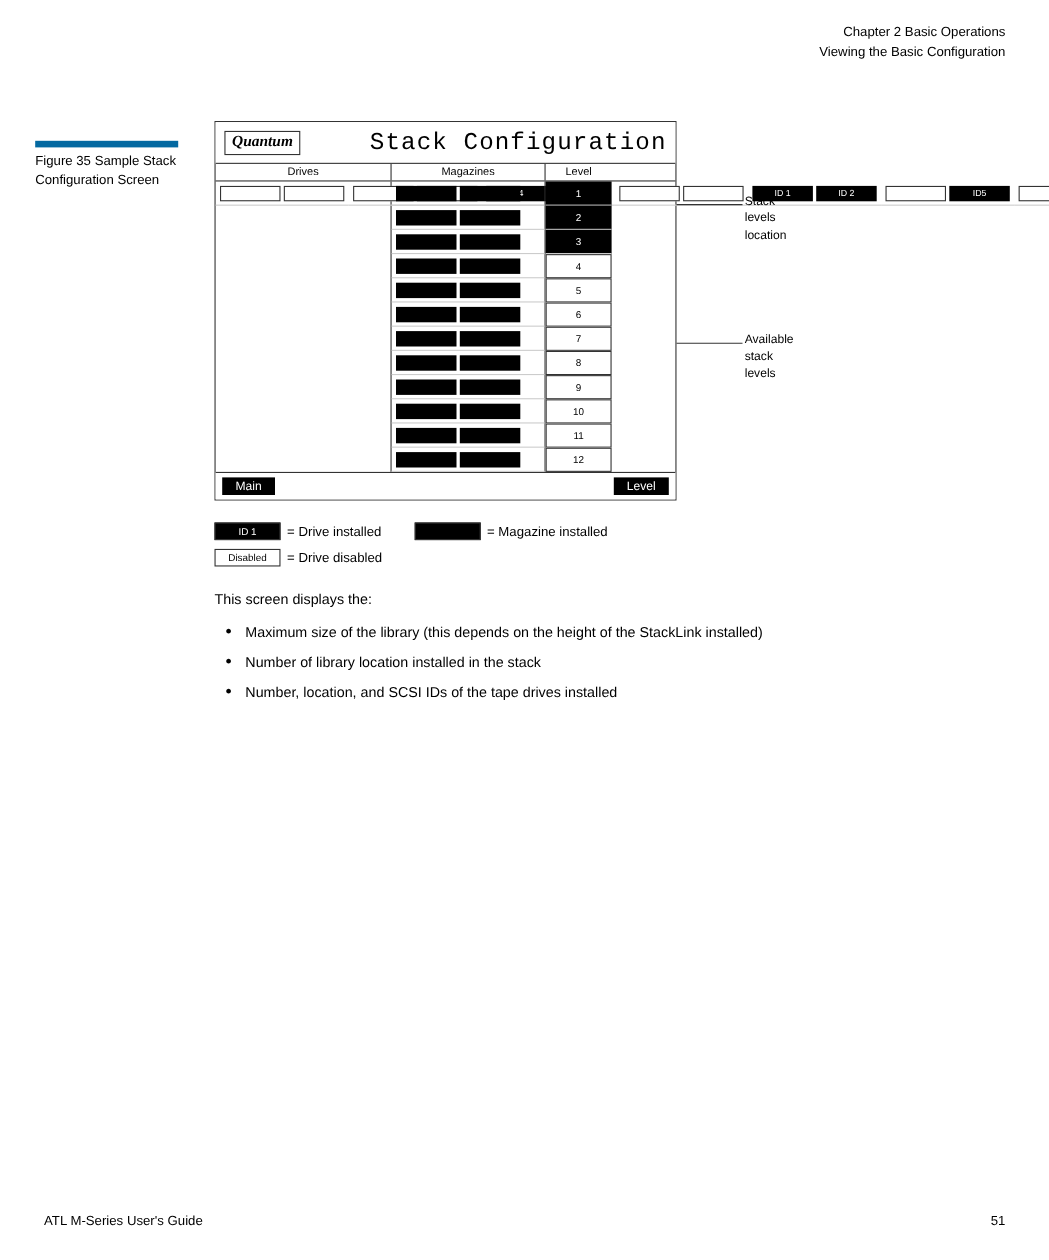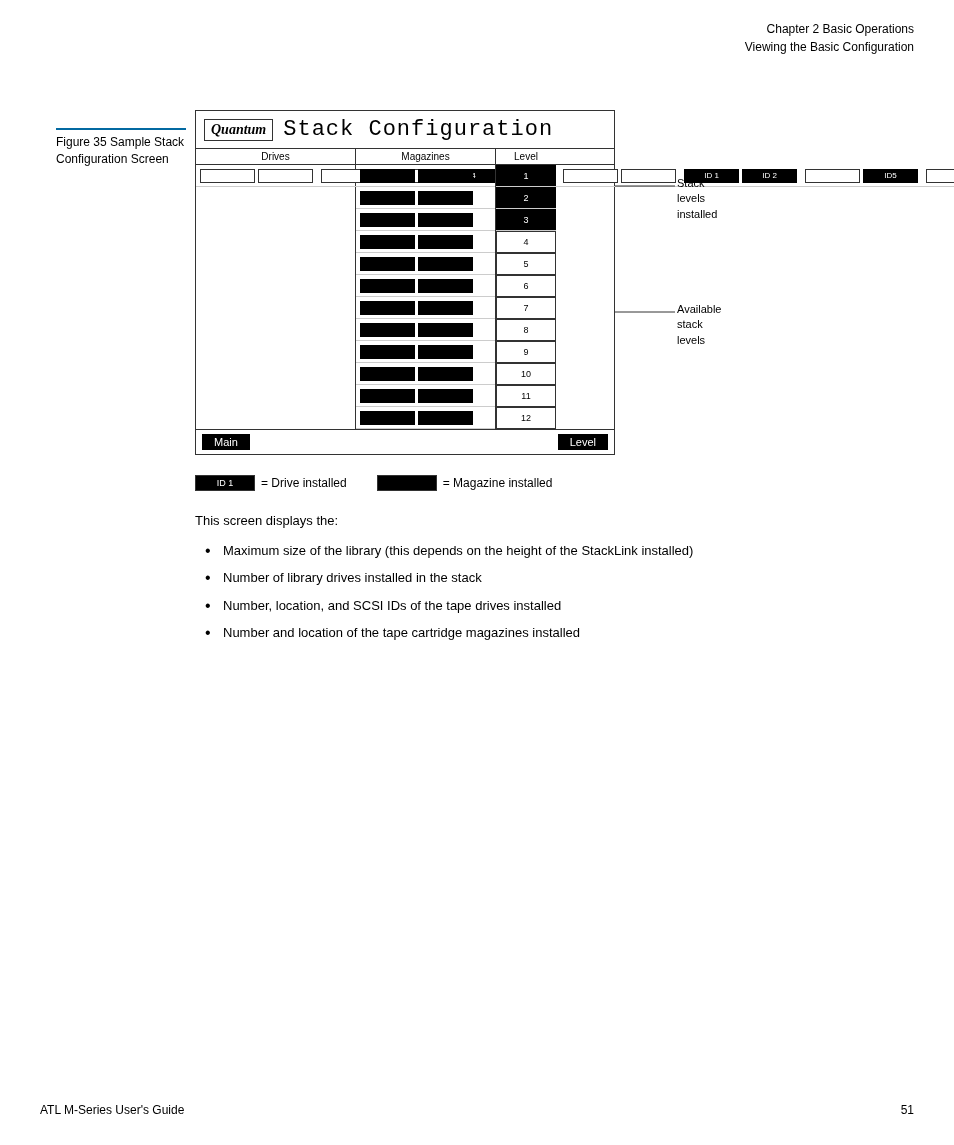--- a/index.html
+++ b/index.html
@@ -20,25 +20,25 @@
       right: 40px;
       text-align: right;
       font-size: 12px;
       line-height: 1.5;
     }
 
     
     .figure-label {
       position: absolute;
       top: 128px;
-      left: 56px;
+      left: 32px;
       width: 130px;
       font-size: 12px;
       line-height: 1.4;
-      border-top: 2px solid #0369a1;
+      border-top: 6px solid #0369a1;
       padding-top: 4px;
     }
 
     
     .content {
       position: absolute;
       top: 110px;
       left: 195px;
       right: 40px;
     }
@@ -57,20 +57,21 @@
       position: relative;
     }
 
     
     .diagram-title {
       display: flex;
       align-items: center;
       border-bottom: 1.5px solid #333;
       padding: 6px 8px;
       background: #fff;
+      justify-content: space-between;
     }
 
     .quantum-logo {
       font-size: 14px;
       font-weight: bold;
       font-style: italic;
       border: 1.5px solid #333;
       padding: 2px 6px;
       margin-right: 10px;
       font-family: Georgia, serif;
@@ -468,21 +469,21 @@
       </div>
 
     </div>
 
     <div style="position:absolute; top:62px; left:420px; display:flex; align-items:flex-start; pointer-events:none;">
 
       <svg width="80" height="30" style="overflow:visible;">
         <line x1="0" y1="14" x2="60" y2="14" stroke="#333" stroke-width="1"></line>
       </svg>
       <div style="font-size:11px; line-height:1.4; position:absolute; left:62px; top:4px;">Stack levels
-installed</div>
+location</div>
     </div>
 
     <div style="position:absolute; top:188px; left:420px; display:flex; align-items:flex-start; pointer-events:none;">
       <svg width="80" height="30" style="overflow:visible;">
         <line x1="0" y1="14" x2="60" y2="14" stroke="#333" stroke-width="1"></line>
       </svg>
       <div style="font-size:11px; line-height:1.4; position:absolute; left:62px; top:4px;">Available stack
 levels</div>
     </div>
 
@@ -495,31 +496,34 @@
         <div class="legend-box black" style="display:flex;align-items:center;justify-content:center;color:#fff;font-size:9px;">ID 1</div>
         <span class="legend-text">= Drive installed</span>
       </div>
       <div class="legend-item">
         <div class="legend-box black"></div>
         <span class="legend-text">= Magazine installed</span>
       </div>
     </div>
 
 
+    <div class="legend-item" style="margin-bottom:8px;">
+      <div class="legend-box disabled-style">Disabled</div>
+      <span class="legend-text">= Drive disabled</span>
+    </div>
 
   </div>
 
   <div class="body-section">
     <p>This screen displays the:</p>
 
     <ul class="bullet-list">
       <li>Maximum size of the library (this depends on the height of the StackLink installed)</li>
-      <li>Number of library drives installed in the stack</li>
+      <li>Number of library location installed in the stack</li>
       <li>Number, location, and SCSI IDs of the tape drives installed</li>
-      <li>Number and location of the tape cartridge magazines installed</li>
     </ul>
 
   </div>
 
 </div>
 
 <div class="page-footer">
   <span>ATL M-Series User's Guide</span>
   <span>51</span>
 </div>

